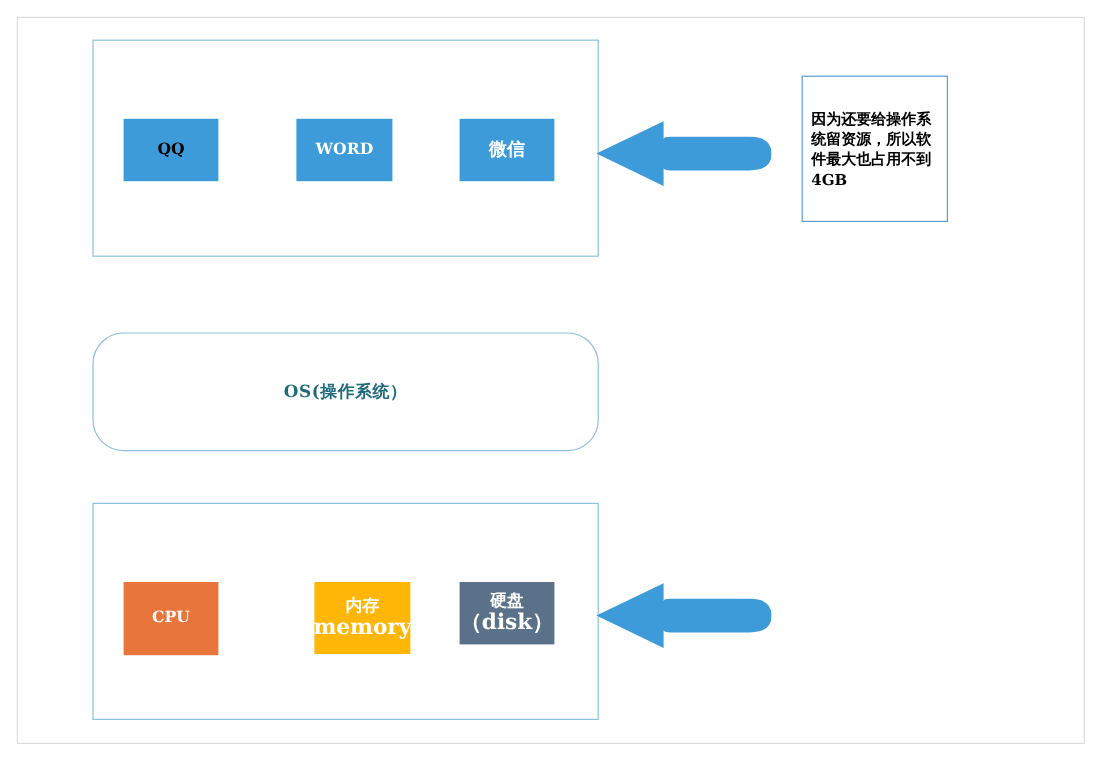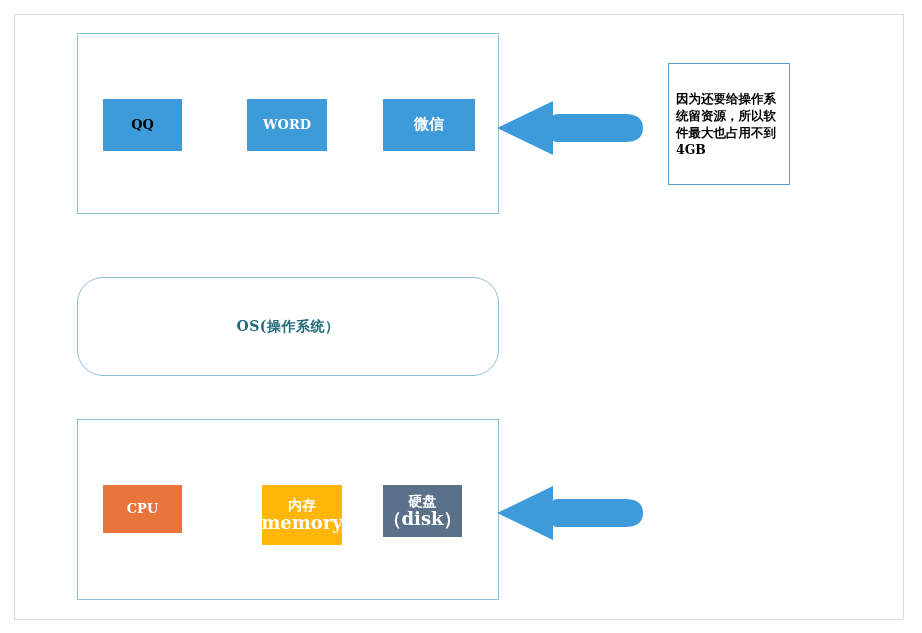--- a/index.html
+++ b/index.html
@@ -117,42 +117,42 @@
   </div>
 
   <div class="block block-qq" style="left:103px; top:99px; width:79px; height:52px;">
     <span class="ln1">QQ</span>
   </div>
 
   <div class="block block-word" style="left:247px; top:99px; width:80px; height:52px;">
     <span class="ln1">WORD</span>
   </div>
 
-  <div class="block block-wechat" style="left:383px; top:99px; width:92px; height:52px;">
+  <div class="block block-wechat" style="left:383px; top:99px; width:79px; height:52px;">
     <span class="ln1">微信</span>
   </div>
 
   <div class="arrow" style="left:497px; top:99px; width:146px; height:58px;">
     <svg width="146" height="58" viewBox="0 0 146 58" xmlns="http://www.w3.org/2000/svg">
       <path d="M0 29 L56 2 L56 17 Q56 15 62 15 L128 15 Q146 15 146 29 Q146 43 128 43 L62 43 Q56 43 56 41 L56 56 Z" fill="#3d9bd9"></path>
     </svg>
   </div>
 
   <div class="note-box" style="left:668px; top:63px; width:122px; height:122px;">
     <div class="note-text">因为还要给操作系统留资源，所以软件最大也占用不到4GB</div>
   </div>
 
   <div class="group-box rounded" style="left:77px; top:277px; width:422px; height:99px;">
     <div class="os-label" style="top:40px; left:0;">OS(操作系统）</div>
   </div>
 
   <div class="group-box" style="left:77px; top:419px; width:422px; height:181px;">
   </div>
 
-  <div class="block block-cpu" style="left:103px; top:485px; width:79px; height:48px;">
+  <div class="block block-cpu" style="left:103px; top:485px; width:79px; height:61px;">
     <span class="ln1">CPU</span>
   </div>
 
   <div class="block block-memory" style="left:262px; top:485px; width:80px; height:60px;">
     <span class="ln1">内存</span>
     <span class="ln2">(memory)</span>
   </div>
 
   <div class="block block-disk" style="left:383px; top:485px; width:79px; height:52px;text-align:center;">
     <span class="ln1">硬盘</span>

